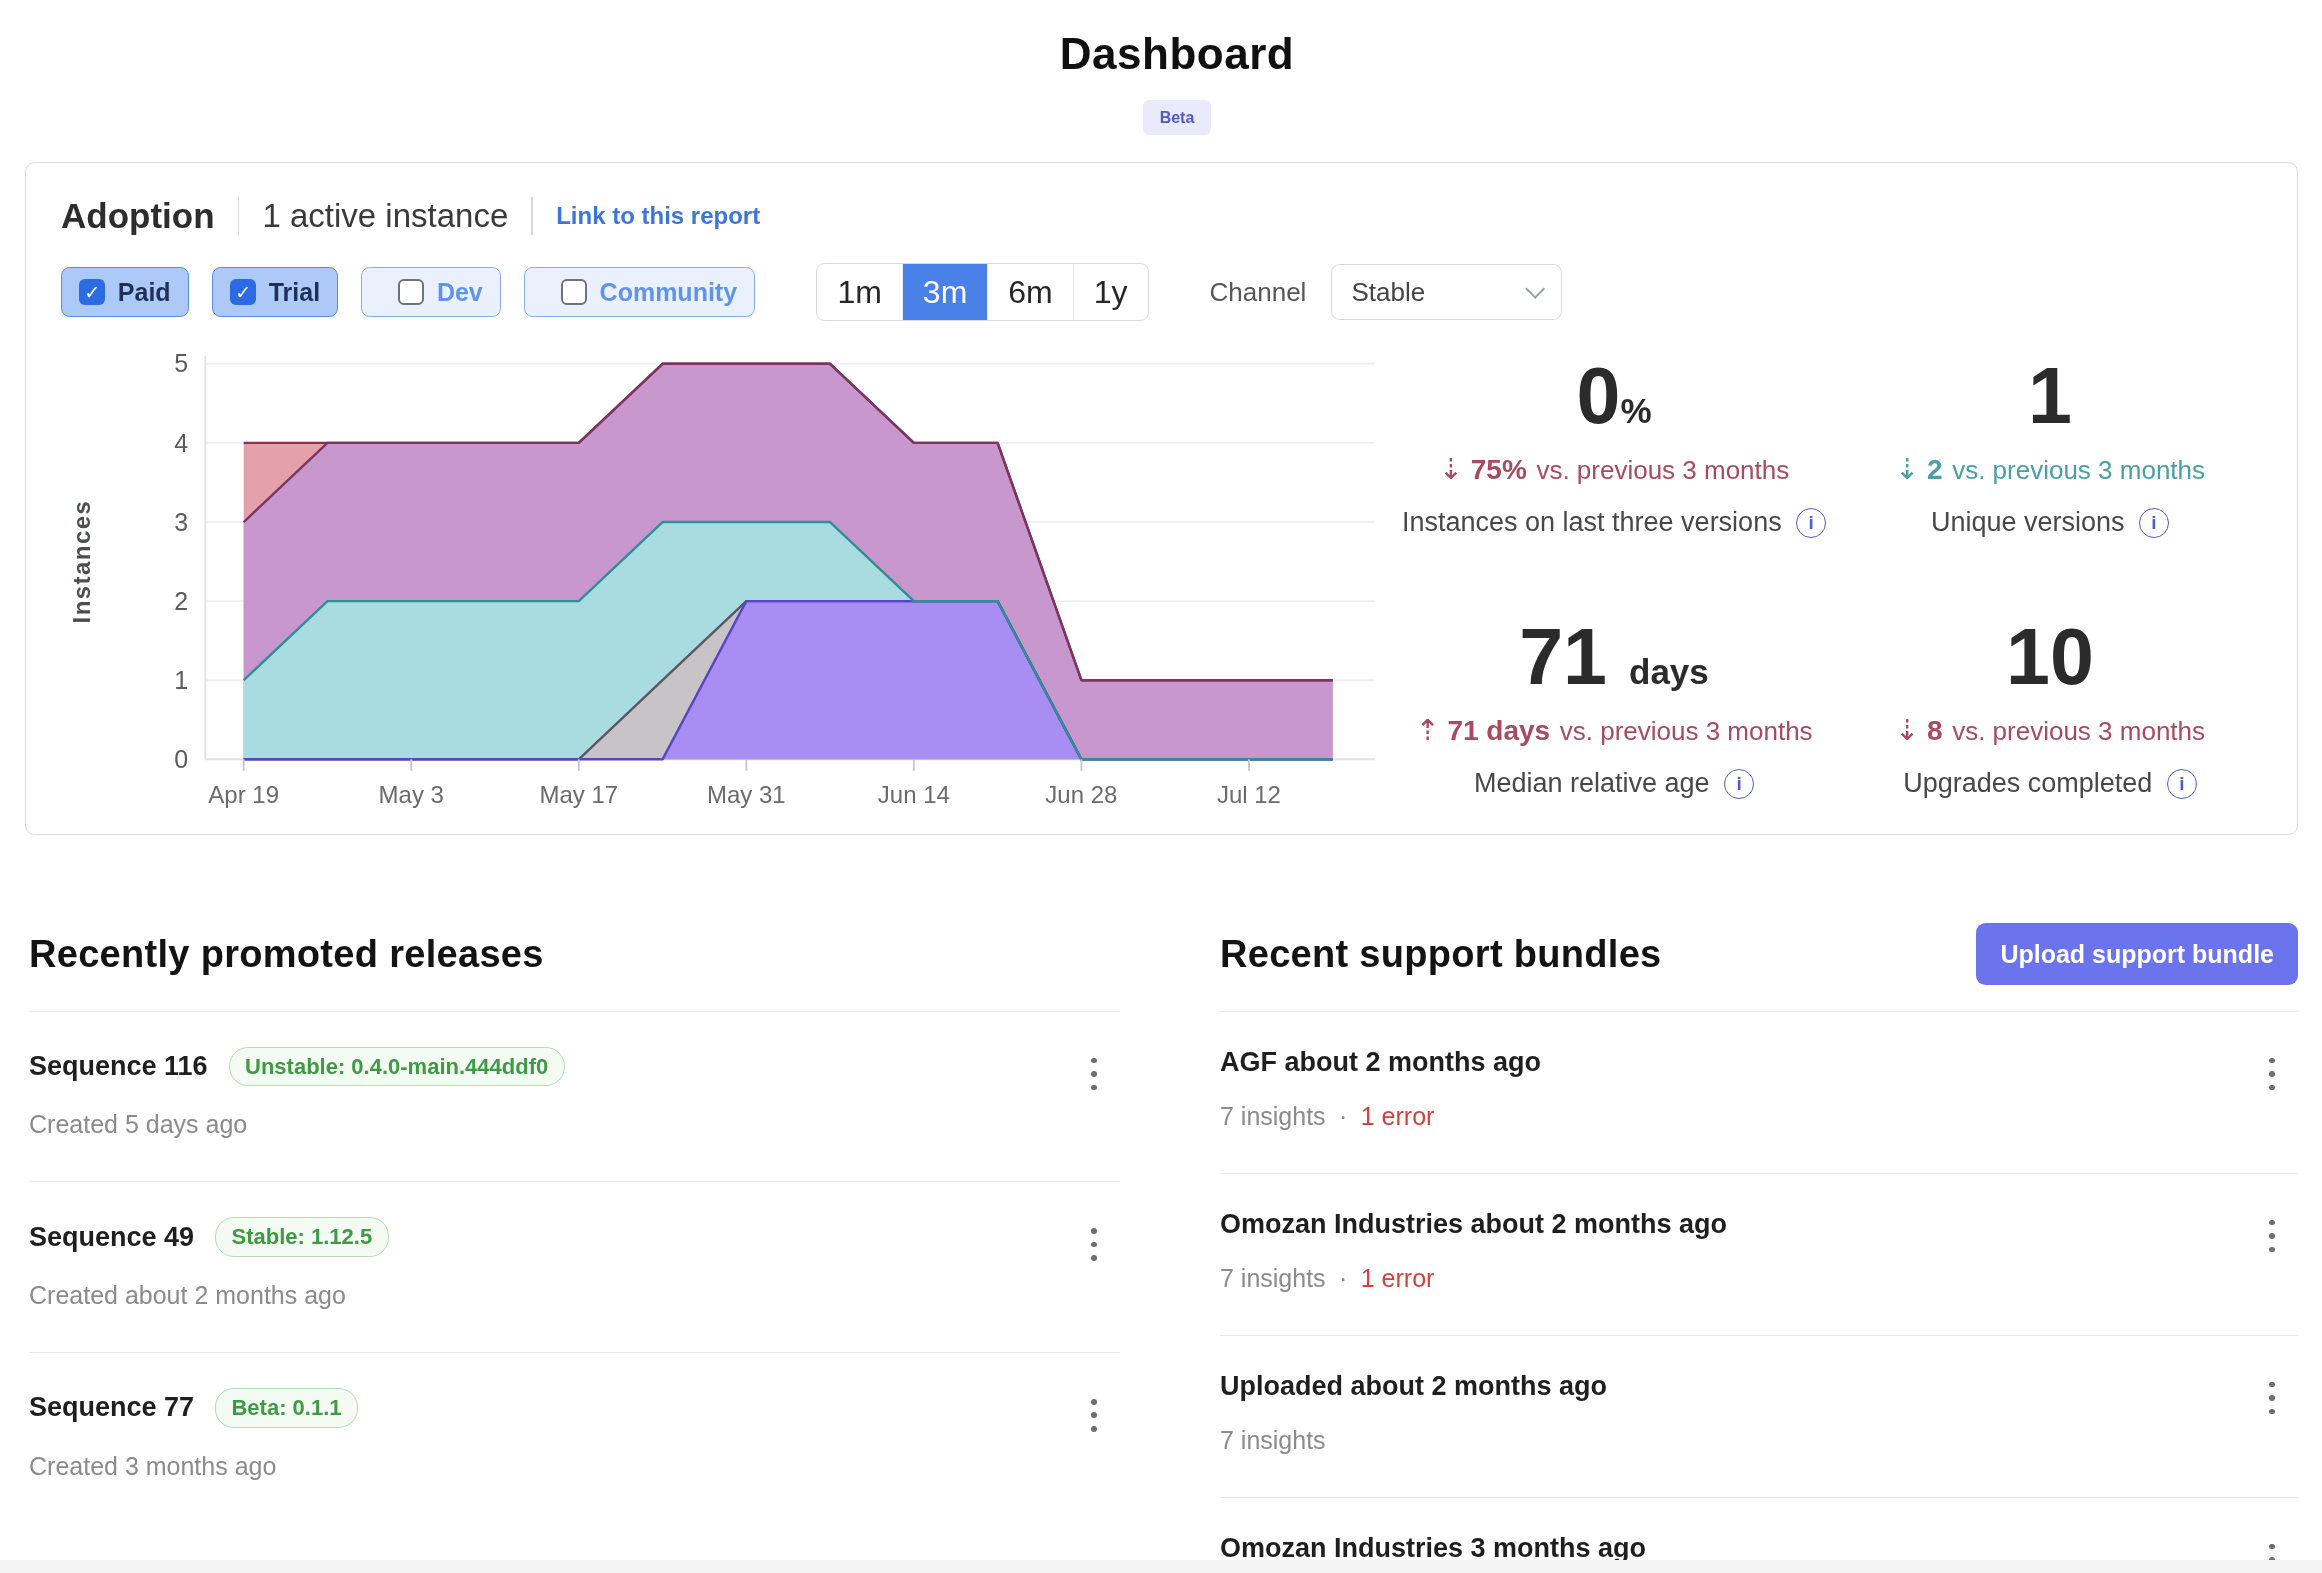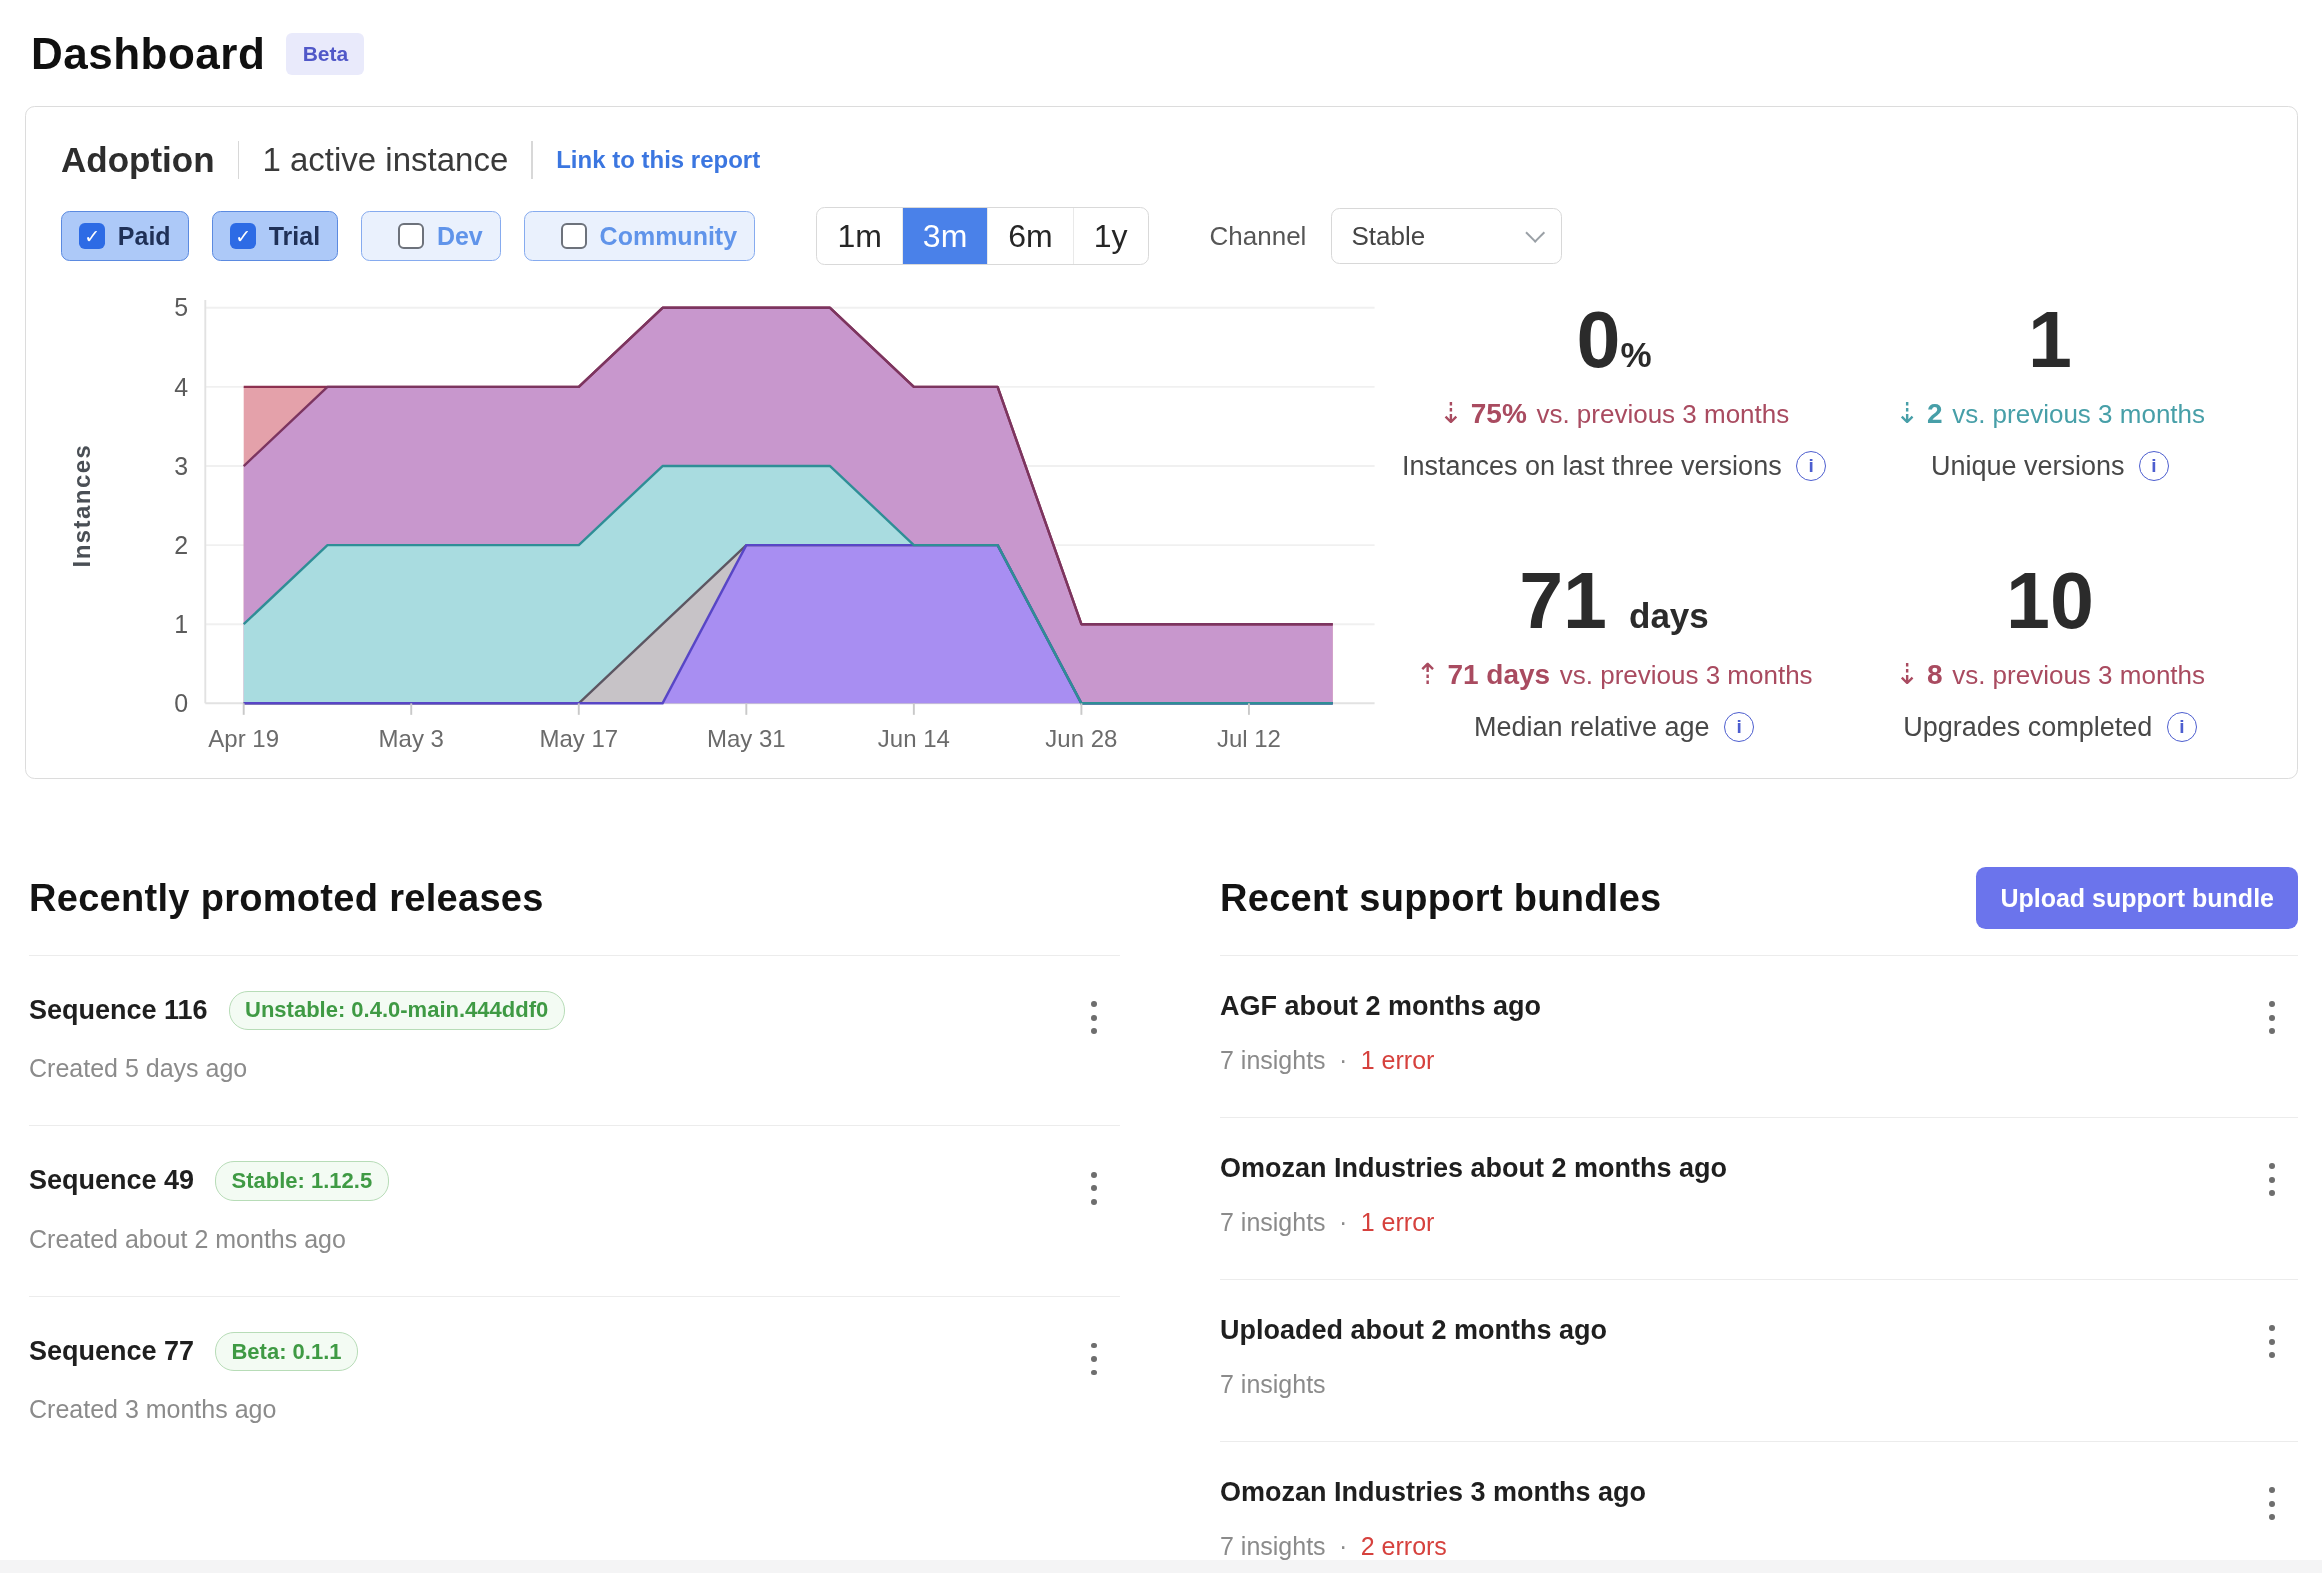--- a/index.html
+++ b/index.html
@@ -1,22 +1,22 @@
 <!DOCTYPE html>
 <html style="--accent_red: #a94b60; --accent_teal: #479fa8; --link_blue: #3b76e0; --error_red: #d6413d; --badge_green_text: #3f9a44; --badge_green_border: #b7dcb7; --badge_green_bg: #f3fbf3; --upload_indigo: #6b74ec; --beta_text: #5158c8; --beta_bg: #e9eafb; --chip_checked_bg: #adc9f8; --chip_checked_border: #5b8ae0; --chip_checked_text: #1f3057; --chip_unchecked_bg: #eaf1fd; --chip_unchecked_border: #86abef; --chip_unchecked_text: #6094ea; --checkbox_blue: #2d6be5; --range_selected_bg: #4a81e9; --info_icon: #4d5ecf;"><head>
 <meta charset="utf-8">
 <style>
   * { margin:0; padding:0; box-sizing:border-box; }
   html,body { width:2323px; height:1574px; background:#fff; overflow:hidden;
     font-family:"Liberation Sans","DejaVu Sans",sans-serif; color:#222; }
 
   
-  .page-header { display:flex; align-items:center; gap:21px; padding:29px 0 0 31px; }
+  .page-header { display:flex; align-items:center; gap:21px; padding:29px 0 0 31px;flex-direction:column; }
   .page-title { font-size:44px; font-weight:700; color:#101010; letter-spacing:0.5px; }
-  .beta-badge { background:var(--beta_bg); color:var(--beta_text); font-size:21px; font-weight:600;
+  .beta-badge { background:var(--beta_bg); color:var(--beta_text); font-size:16px; font-weight:600;
     padding:8.6px 16.3px; border-radius:6px; }
 
   
   .card { margin:27px 25px 0 25px; border:1px solid #dcdcdc; border-radius:9.6px;
     padding:33px 29px 19px 35px; background:#fff; }
   .card-header { display:flex; align-items:center; gap:23px; }
   .card-title { font-size:35px; font-weight:700; color:#2d2d2d; }
   .vdiv { width:1.9px; height:38px; background:#d8d8d8; }
   .card-sub { font-size:33px; font-weight:500; color:#3a3a3a; }
   .report-link { font-size:24px; font-weight:700; color:var(--link_blue); cursor:pointer; }

